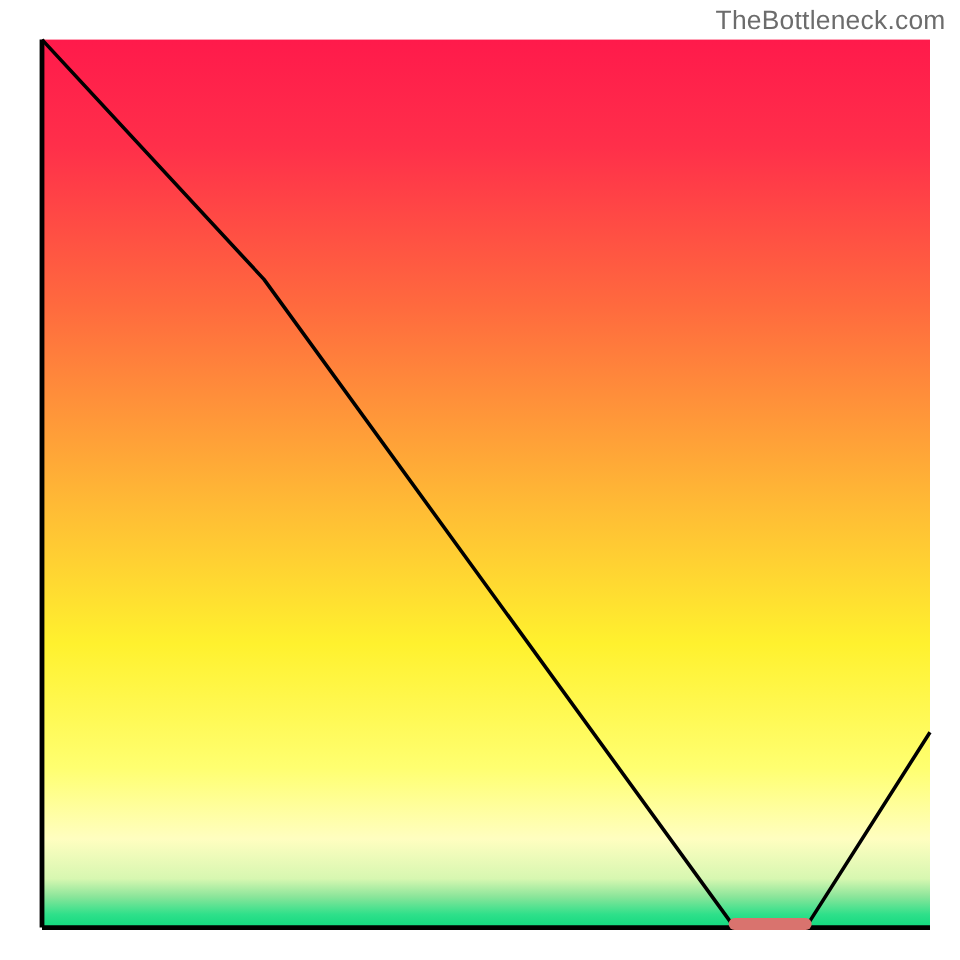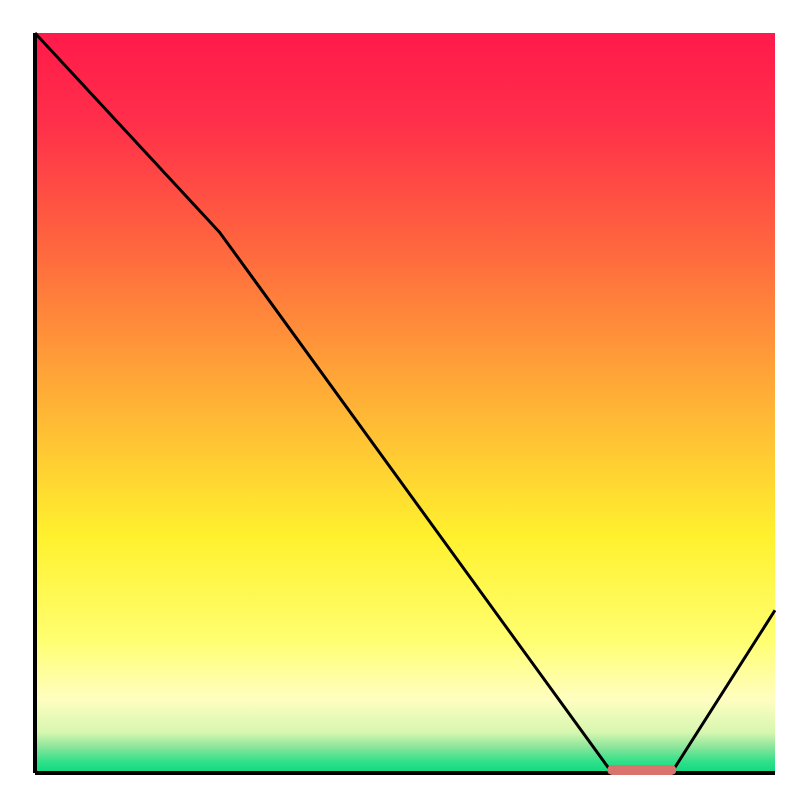--- a/index.html
+++ b/index.html
@@ -25,20 +25,21 @@
     letter-spacing: 0.2px;
   }
   svg {
     display: block;
   }
 </style>
 </head>
 <body>
 
 <div class="container">
+  <div class="attribution">TheBottleneck.com</div>
 
   <svg id="chart-svg" width="800" height="800" viewBox="0 0 800 800">
     <defs>
       <linearGradient id="bg-grad" x1="0" y1="0" x2="0" y2="1">
           <stop offset="0%" stop-color="#ff1a4b"></stop>
           <stop offset="12%" stop-color="#ff2f4a"></stop>
           <stop offset="30%" stop-color="#ff6a3e"></stop>
           <stop offset="50%" stop-color="#ffb236"></stop>
           <stop offset="68%" stop-color="#fff12e"></stop>
           <stop offset="82%" stop-color="#ffff70"></stop>

